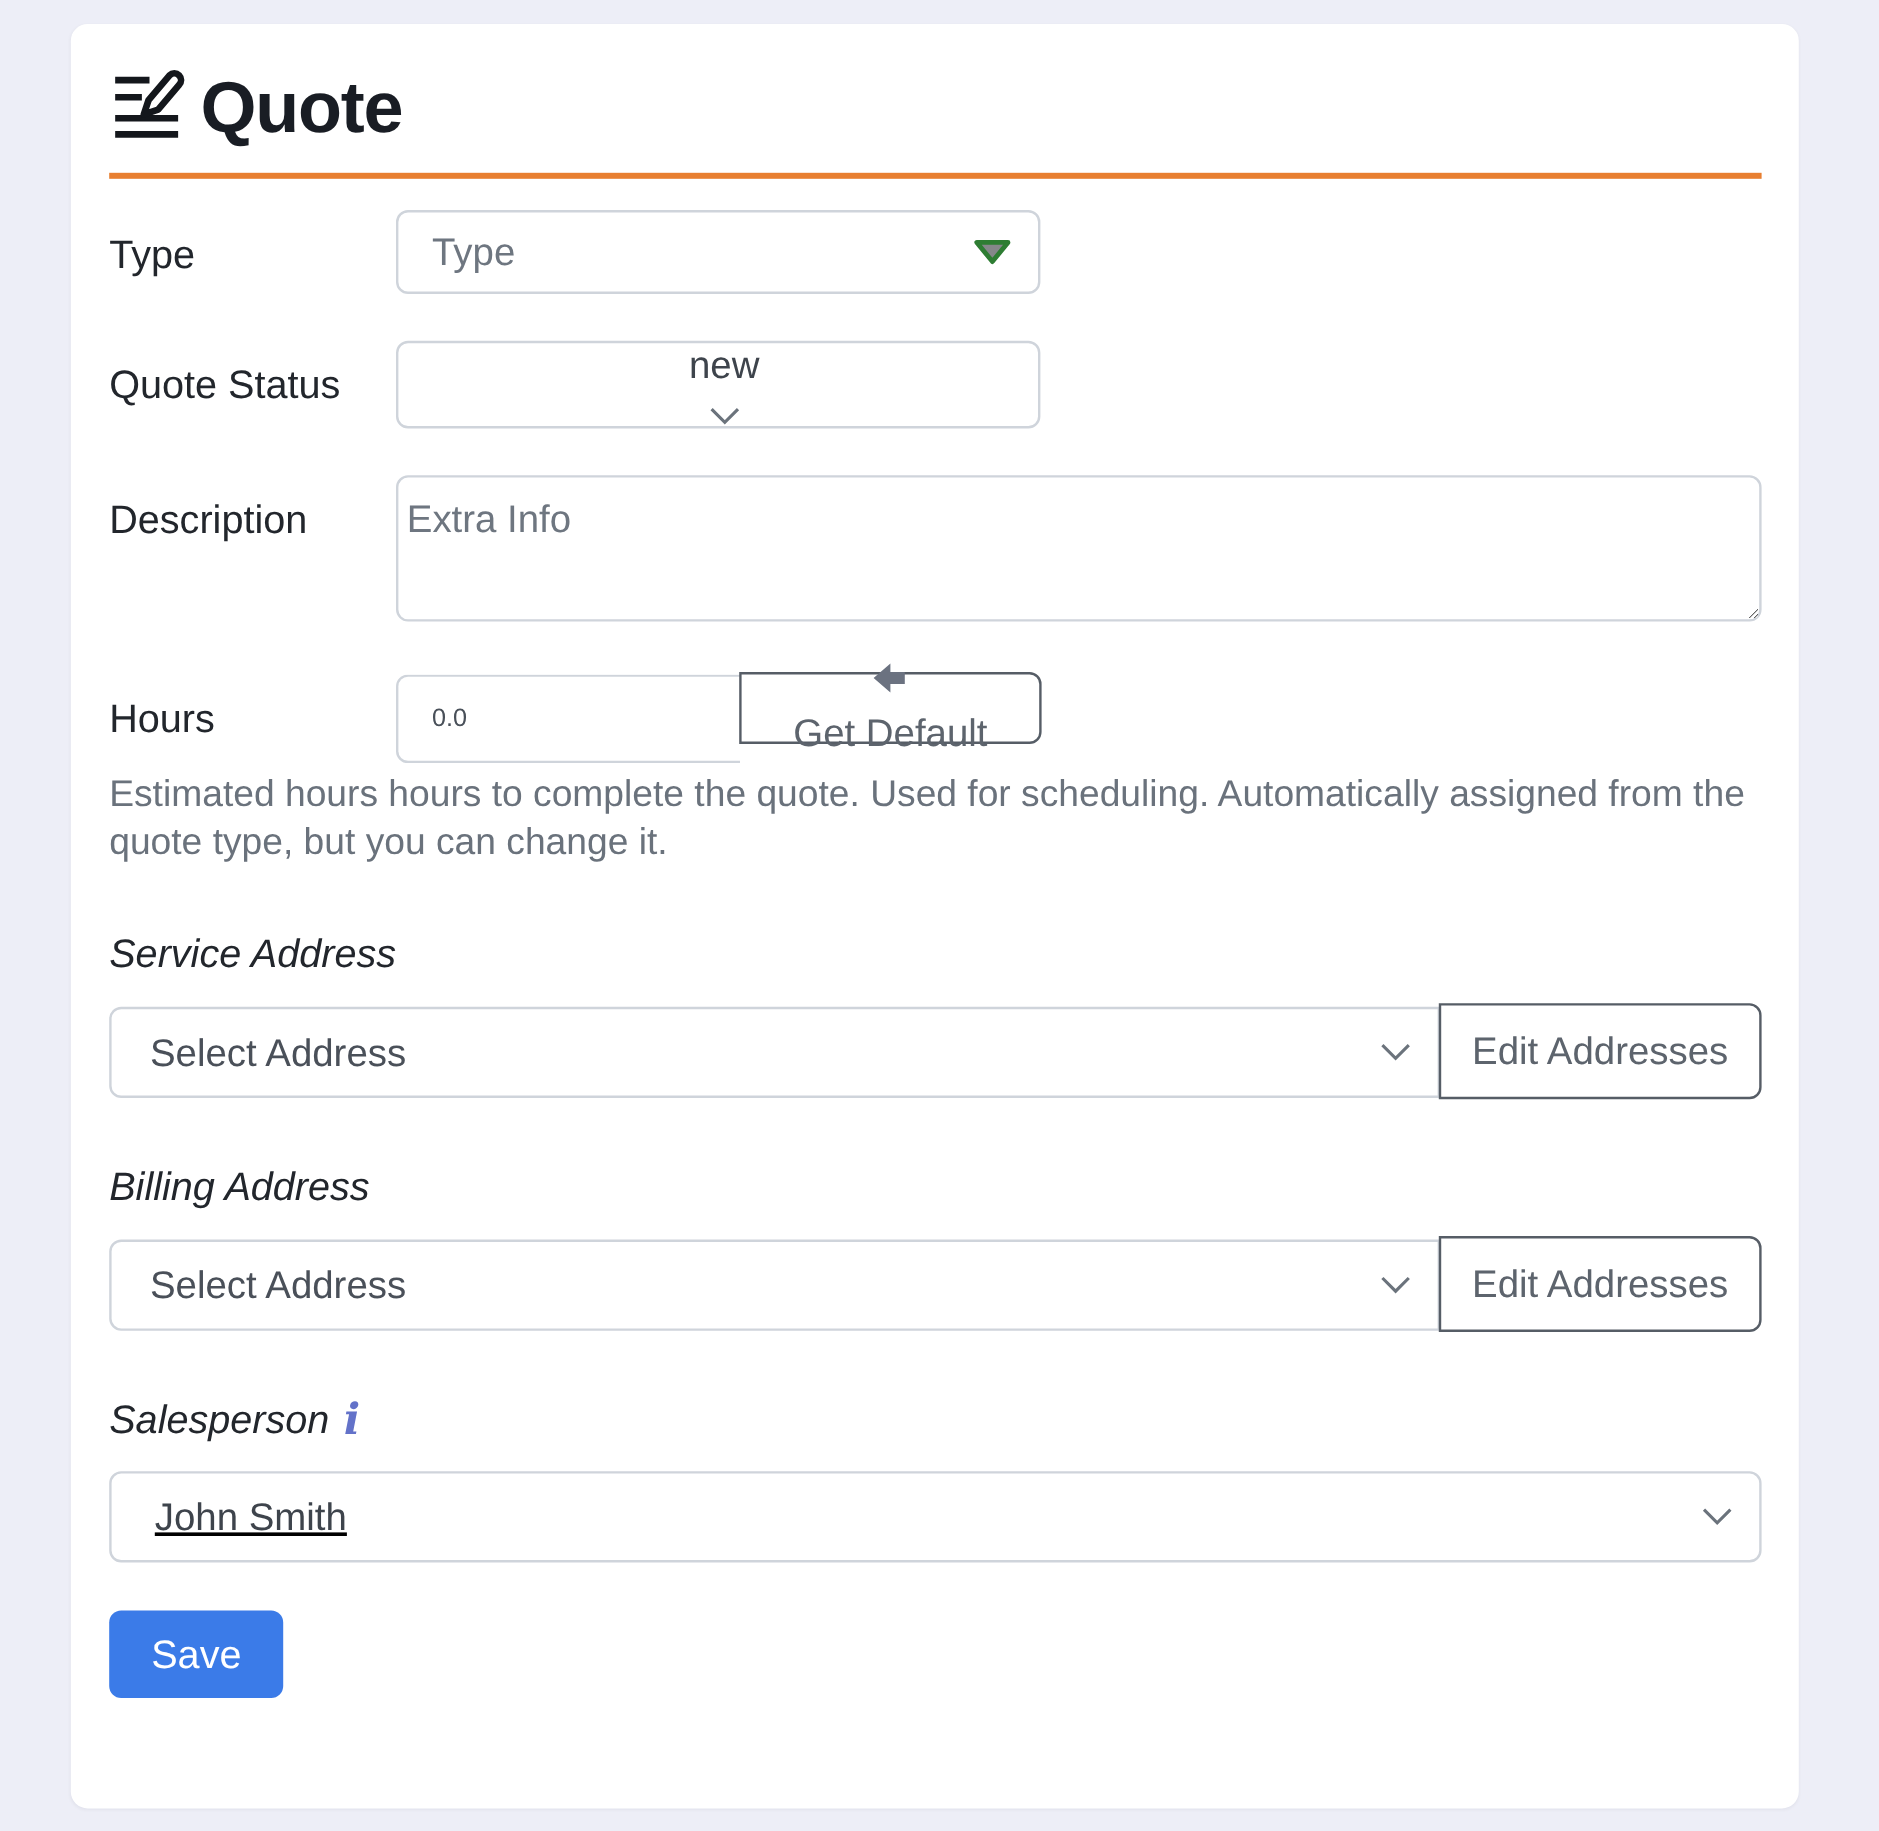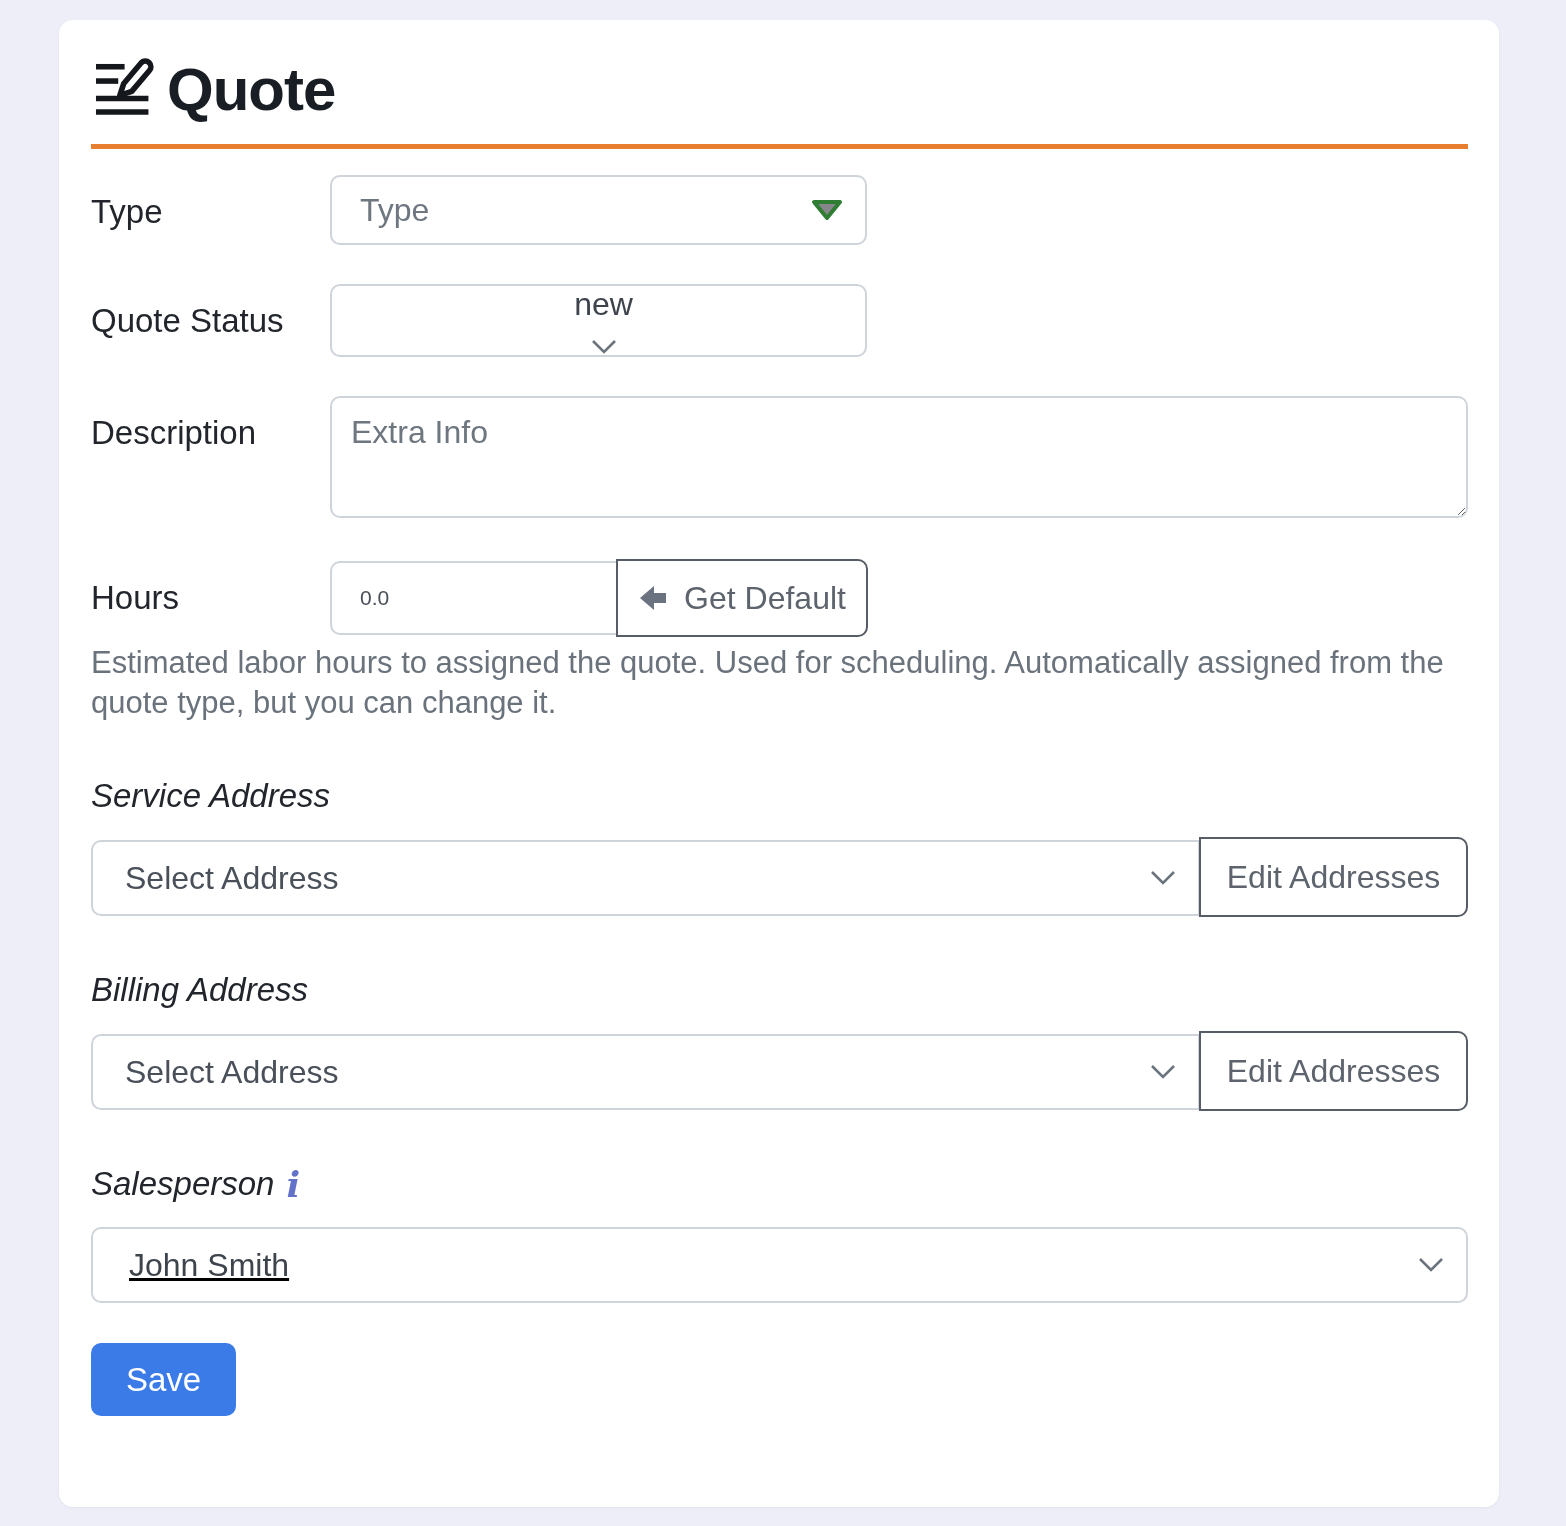--- a/index.html
+++ b/index.html
@@ -63,21 +63,21 @@
   .ctl .ph  { font-size: 32px; color: #6e7680; }
 
   .type-select { width: 537px; height: 70px; padding: 0 22px 0 28px; }
   .status-select { width: 537px; height: 73px; padding: 0 24px 0 34px; flex-direction: column; }
 
   textarea.description {
     width: 100%;
     height: 122px;
     border: 2px solid #cfd4db;
     border-radius: 10px;
-    padding: 16px 19px;
+    padding: 16px 7px;
     font-family: "Liberation Sans", sans-serif;
     font-size: 32px;
     color: #3e444c;
     resize: vertical;
     outline: none;
   }
   textarea.description::placeholder { color: #6e7680; }
 
   
   .input-group { display: flex; align-items: flex-start; }
@@ -99,25 +99,26 @@
     justify-content: center;
     gap: 14px;
     background: #fff;
     border: 2px solid #565d66;
     color: #5d646d;
     font-family: "Liberation Sans", sans-serif;
     font-size: 32px;
     cursor: pointer;
   }
   .get-default-btn {
-    height: 78px;
+    height: 60px;
     margin-top: -2px;
     width: 252px;
     border-radius: 0 10px 10px 0;
     margin-left: -1px;
+    flex-direction: column;
   }
 
   .help-text {
     font-size: 31px;
     line-height: 40px;
     color: #6a727c;
     margin-top: 6px;
     max-width: 1380px;
   }
 
@@ -248,21 +249,21 @@
           <span style="display:inline-flex;">
             <svg width="32" height="28" viewBox="0 0 32 28">
               <path d="M16 2 L2 14 L16 26 V19 H28 V9 H16 Z" fill="#6b7280"></path>
             </svg>
           </span>
           <span>Get Default</span>
         </button>
       </div>
     </div>
 
-    <div class="help-text">Estimated labor hours to assigned the quote. Used for scheduling. Automatically assigned from the quote type, but you can change it.</div>
+    <div class="help-text">Estimated hours hours to complete the quote. Used for scheduling. Automatically assigned from the quote type, but you can change it.</div>
 
     
     <div class="section-label">Service Address</div>
     <div class="address-row">
       <div class="ctl address-select">
         <span class="val">Select Address</span>
         <span class="chev">
           <svg width="26" height="16" viewBox="0 0 26 16">
             <path d="M2 2 L13 13 L24 2" fill="none" stroke="#6b737c" stroke-width="2.6"></path>
           </svg>

